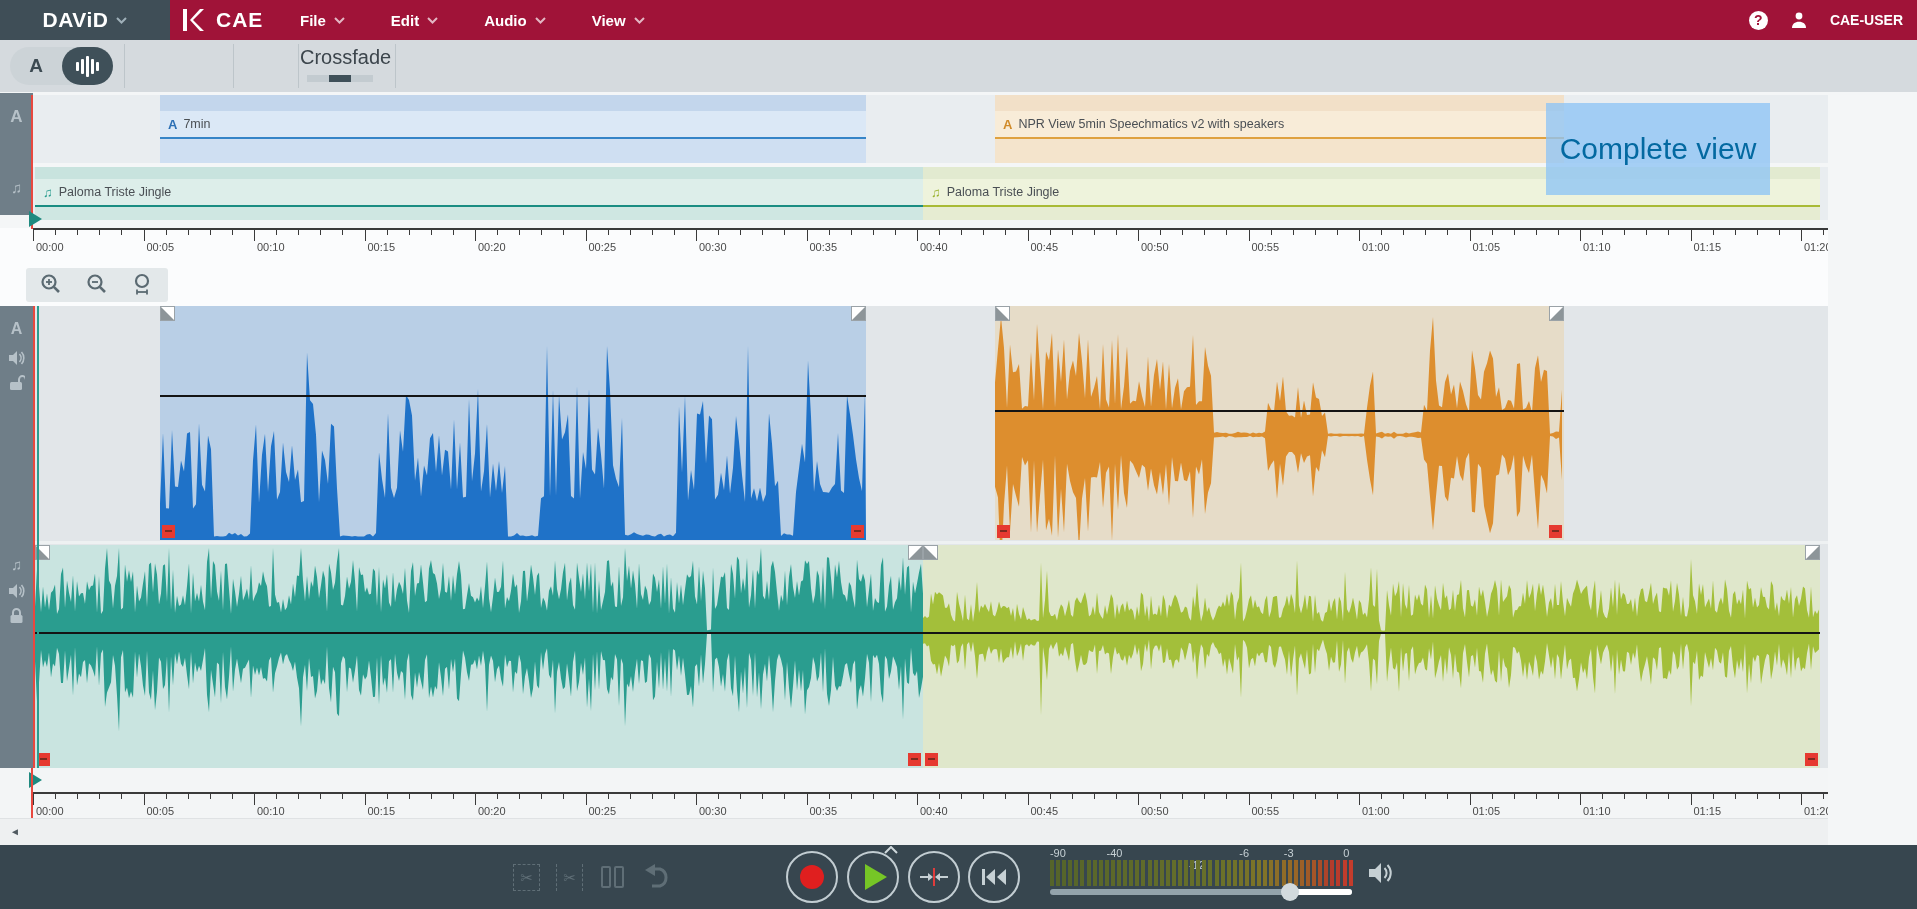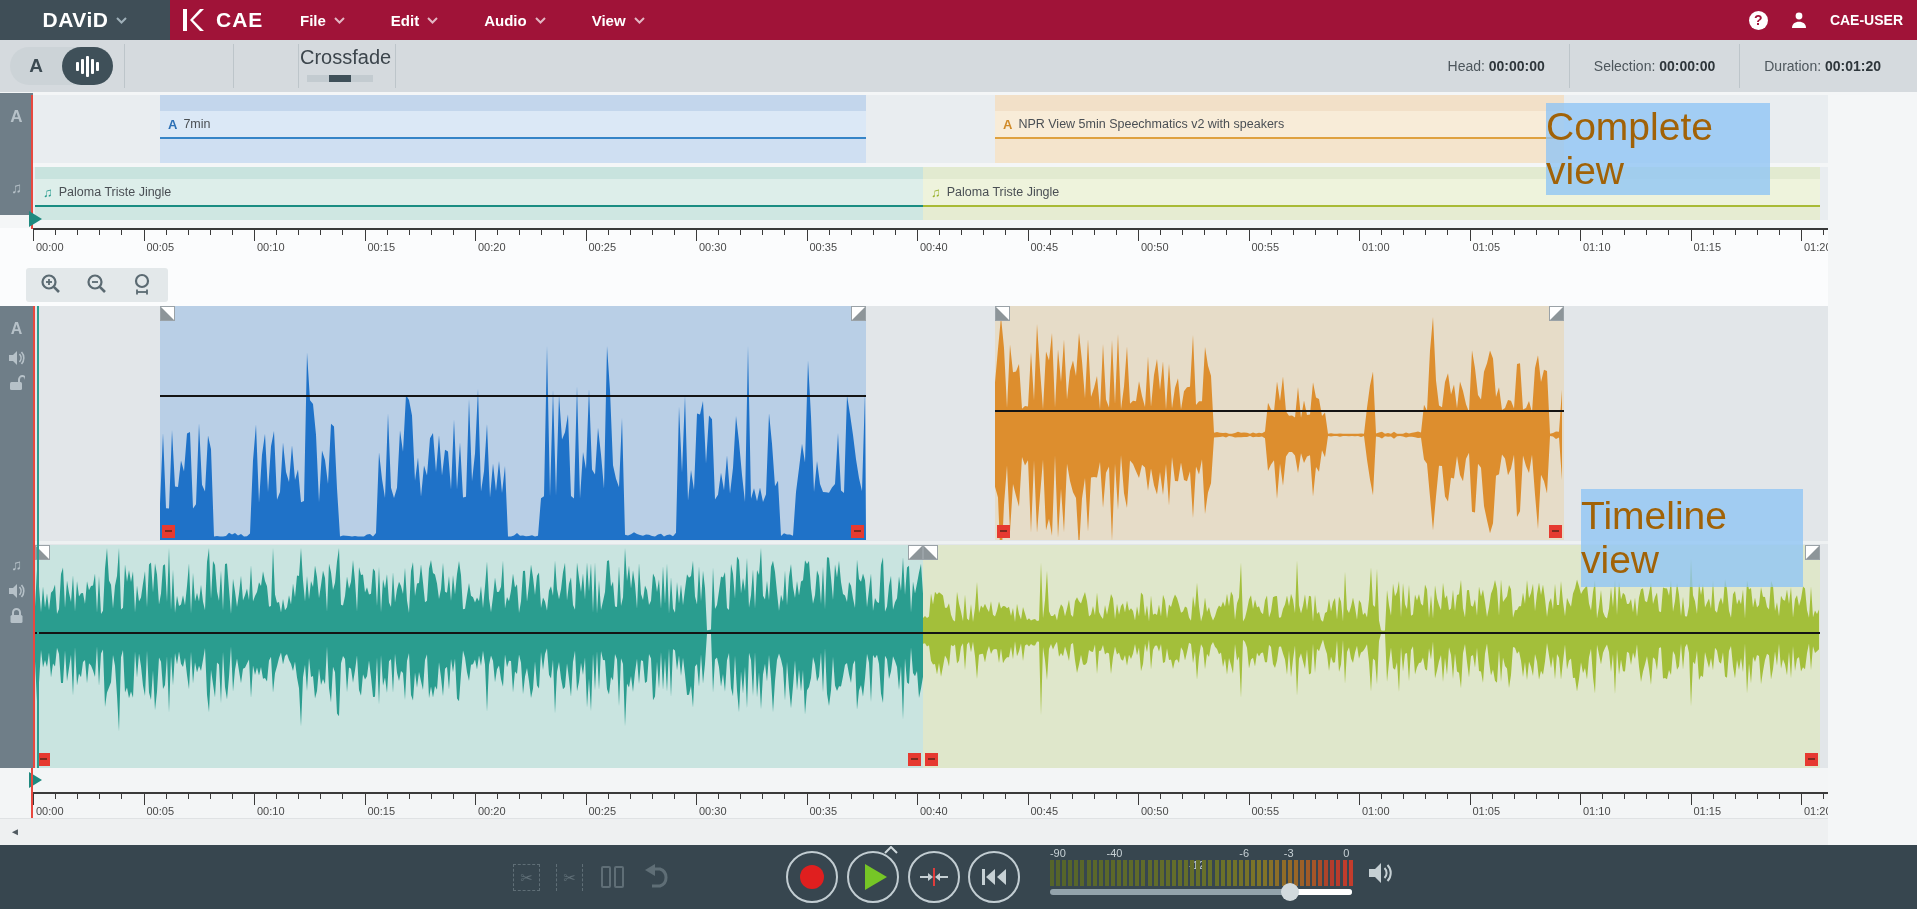--- a/index.html
+++ b/index.html
@@ -115,21 +115,21 @@
   #meter-labels span { position:absolute; font-size:11px; color:#c7d1d5; transform:translateX(-50%); }
   #meter-seg { position:absolute; left:1050px; top:860px; width:306px; height:26px; display:flex; gap:2.1px; }
   #meter-seg i { display:block; width:4px; height:26px; }
   #vol-slider { position:absolute; left:1050px; top:889px; width:302px; height:6px; border-radius:3px;
                 background:#93a3ab; cursor:pointer; }
   #vol-fill { position:absolute; right:0; top:0; height:6px; width:64px; border-radius:3px; background:#fff; }
   #vol-thumb { position:absolute; left:231px; top:-6px; width:18px; height:18px; border-radius:50%;
                background:#d2dadd; }
 
   
-  .ann { position:absolute; background:rgba(142,196,245,0.78); color:#a16207; font-size:39px;
+  .ann { position:absolute; background:rgba(142,196,245,0.78); color:#0369a1; font-size:30px;
          display:flex; align-items:center; justify-content:center; }
 </style>
 </head>
 <body>
 
 <div id="stage">
 
   <div id="topbar" class="abs">
     <div id="brandbox" class="abs">
       <span class="brand">DAViD</span>
@@ -201,27 +201,20 @@
     <div class="tb-divider" style="left:298px"></div>
     <div id="crossfade-wrap" class="abs">
       <div id="crossfade-label">Crossfade</div>
       <div id="crossfade-bar">
           <i></i>
           <i class="mid"></i>
           <i></i>
         </div>
     </div>
     <div class="tb-divider" style="left:395px"></div>
-    <div id="tb-fields" class="abs">
-      <div class="tb-field"><span>Head:</span> <b>00:00:00</b></div>
-      <div class="tb-fdiv"></div>
-      <div class="tb-field"><span>Selection:</span> <b>00:00:00</b></div>
-      <div class="tb-fdiv"></div>
-      <div class="tb-field"><span>Duration:</span> <b>00:01:20</b></div>
-    </div>
   </div>
 
   <div id="ov-gutter" class="abs">
     <div class="gut-ic" style="top:14px; font-size:17px; font-weight:bold">A</div>
     <div class="gut-ic" style="top:86px; font-size:15px">♫</div>
   </div>
   <div id="ov-area" class="abs">
       <div class="ov-row" style="top: 2px; height: 68px;">
         <div class="ov-clip" style="left: 127px; width: 706px; height: 68px;">
           <div class="ov-z" style="top: 0px; height: 16px; background: rgb(195, 214, 236);"></div>
@@ -703,14 +696,13 @@
       <i style="background: rgb(184, 59, 44);"></i>
       <i style="background: rgb(190, 60, 44);"></i>
       <i style="background: rgb(196, 60, 44);"></i>
     </div>
   <div id="vol-slider">
     <div id="vol-fill"></div>
     <div id="vol-thumb"></div>
   </div>
 
   <div id="ann0" class="ann" style="left: 1546px; top: 103px; width: 224px; height: 92px;">Complete view</div>
-  <div id="ann1" class="ann" style="left: 1581px; top: 489px; width: 222px; height: 98px;">Timeline view</div>
 </div>
 
 </body></html>

